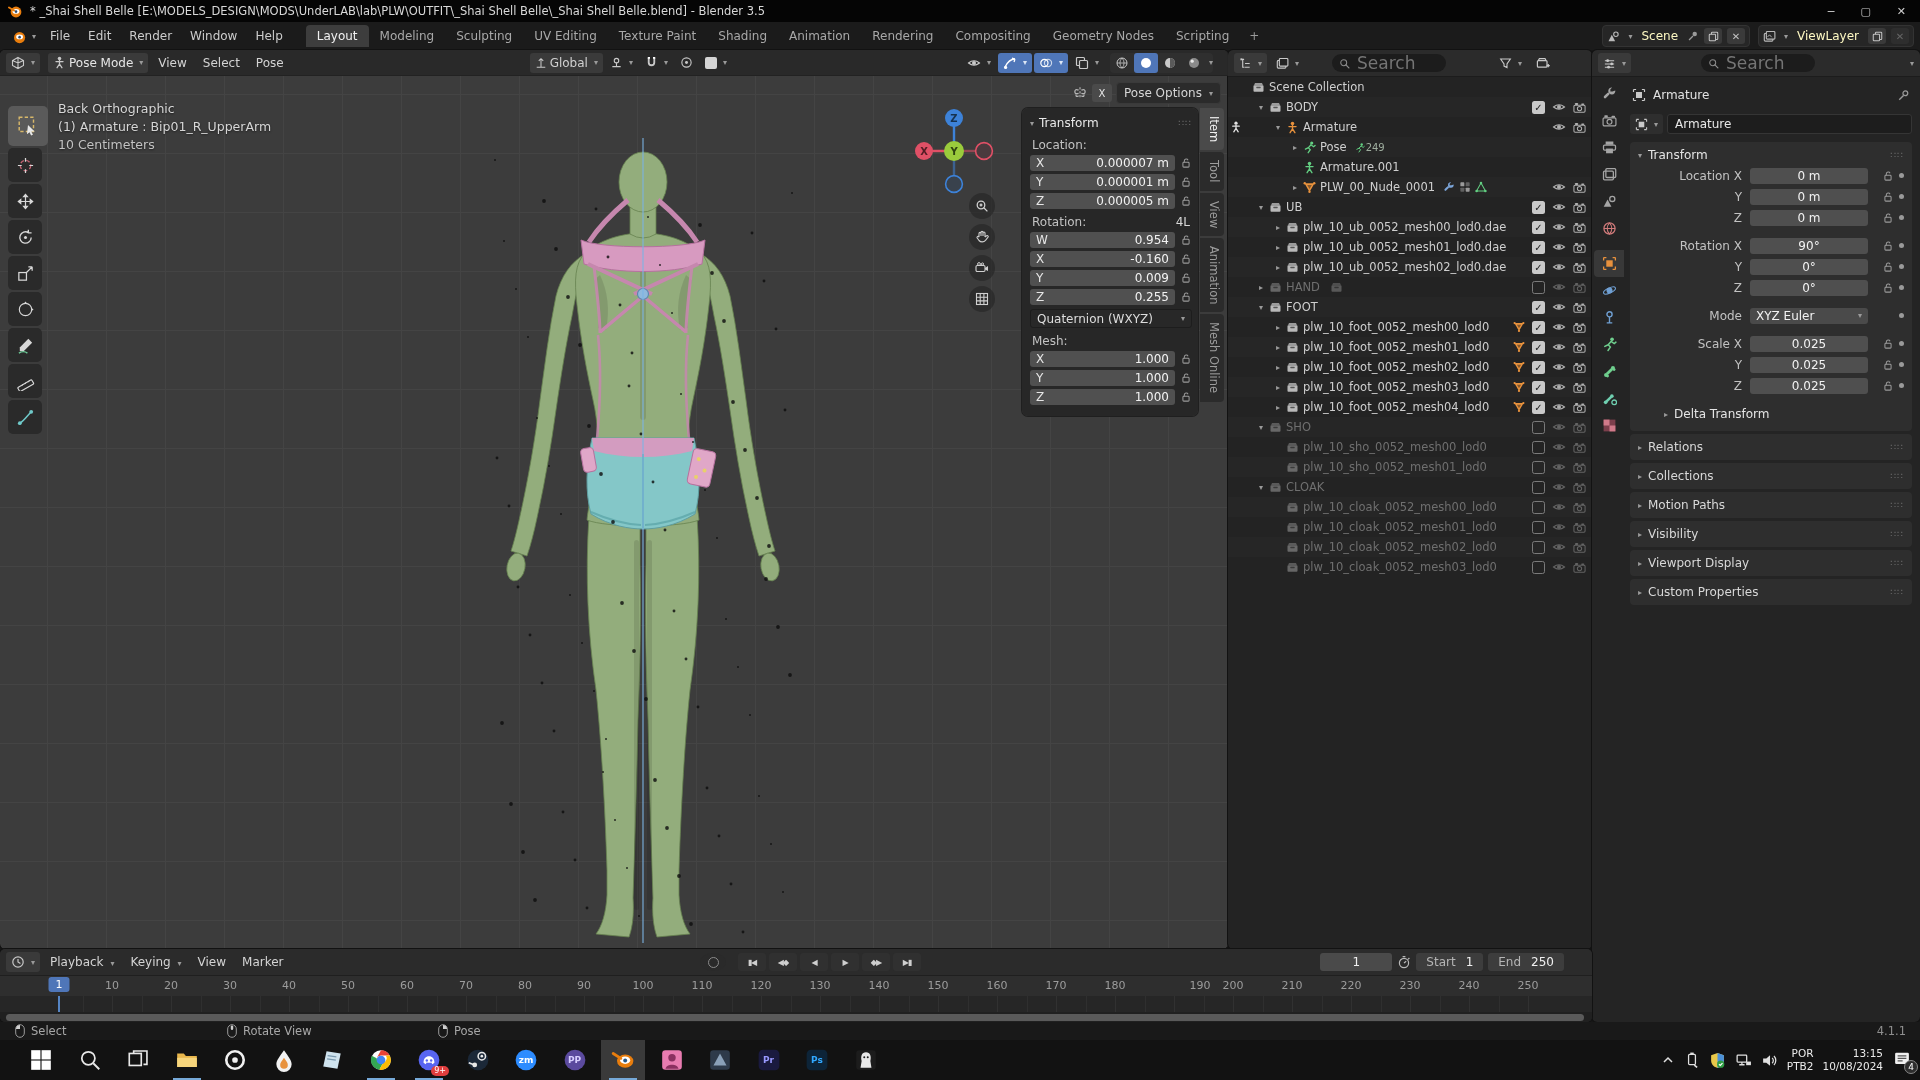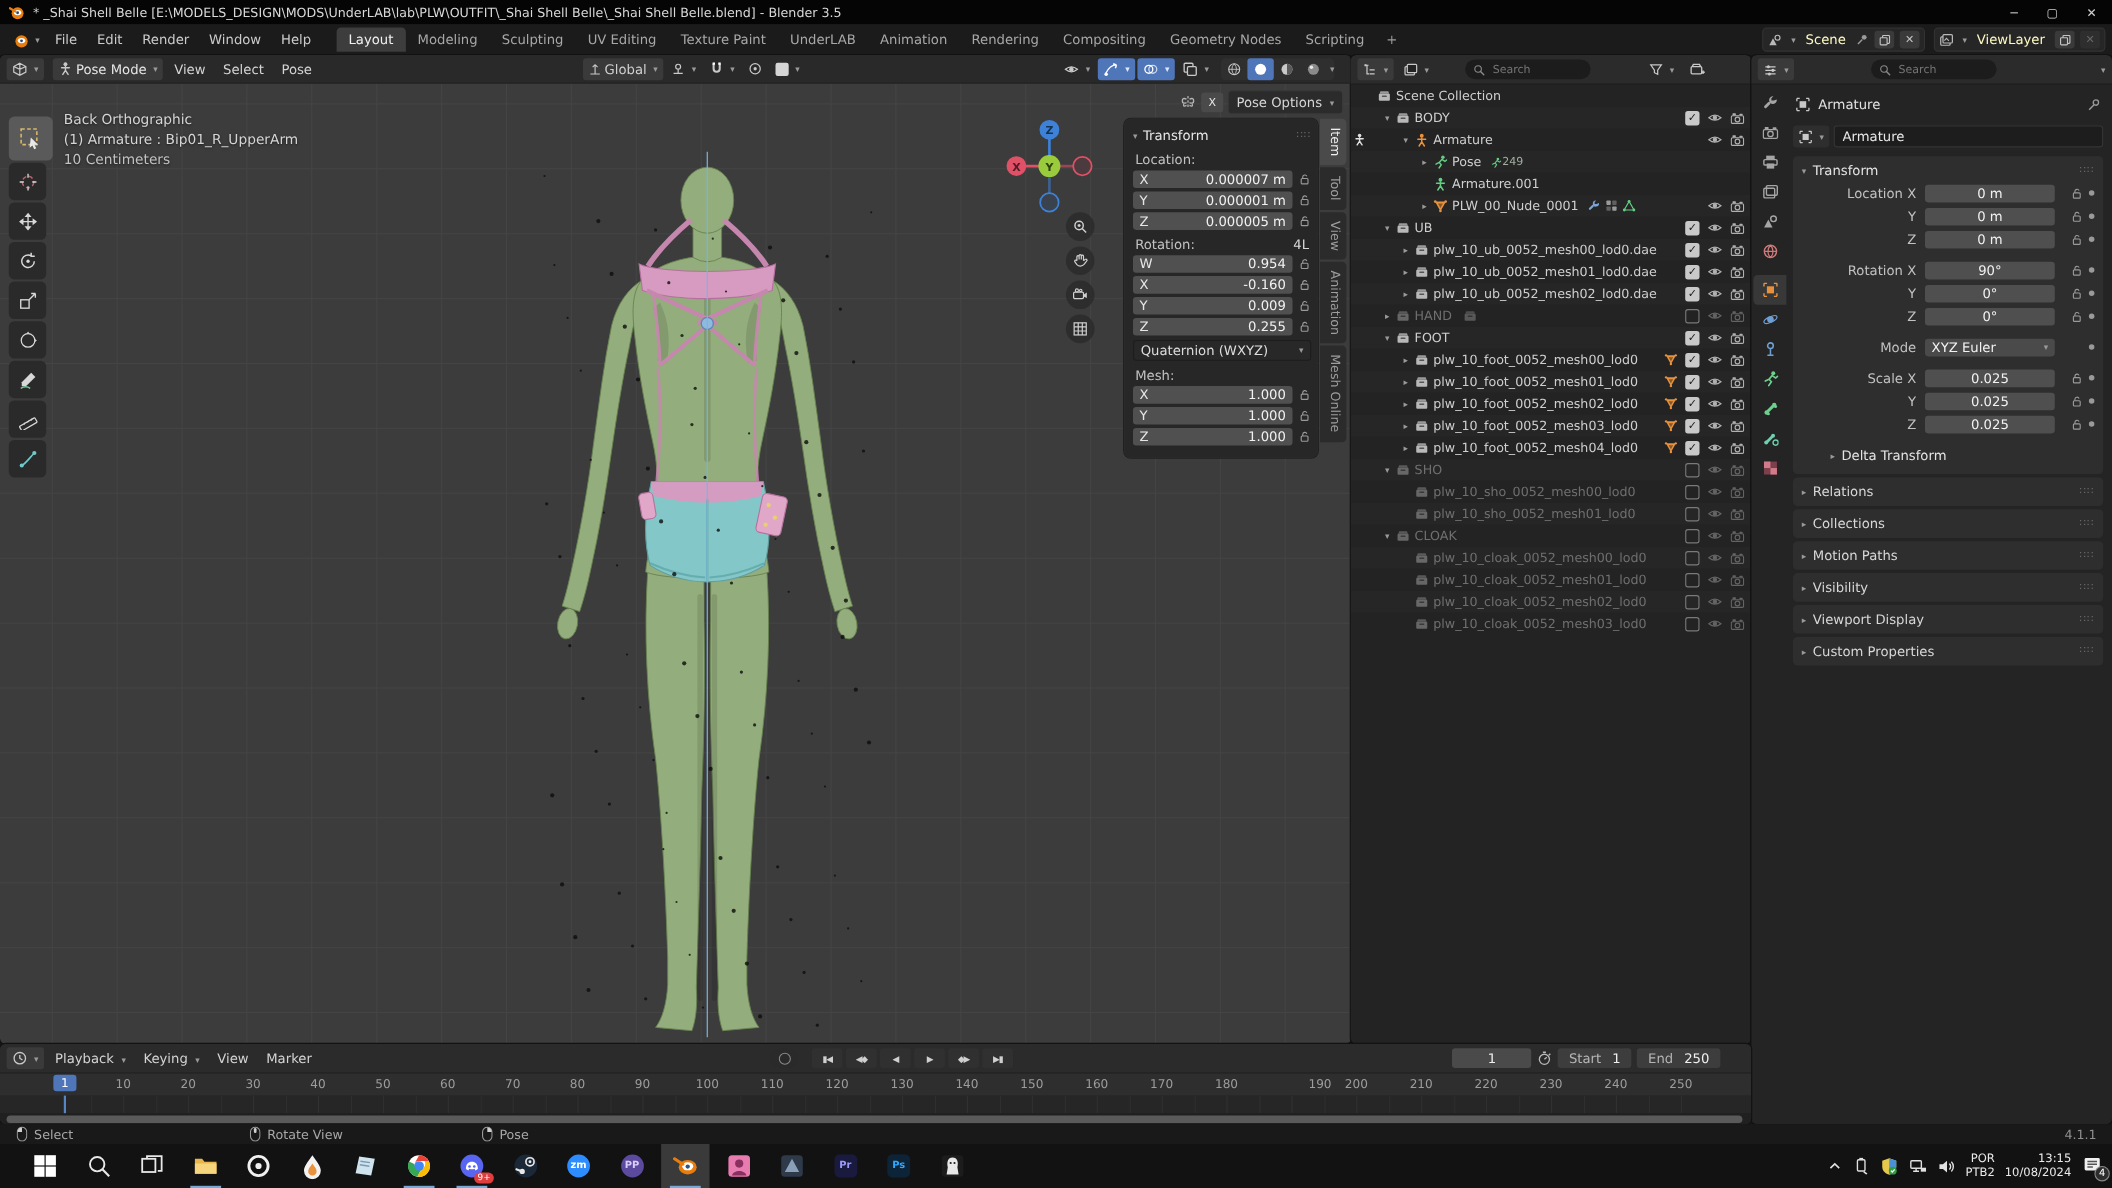--- a/index.html
+++ b/index.html
@@ -47,21 +47,21 @@
   .np-field .ax{color:#e6e6e6;}
   .np-drop{display:flex;justify-content:space-between;align-items:center;background:#282828;border:1px solid #1d1d1d;border-radius:3px;height:17px;padding:0 6px;color:#dddddd;margin:4px 0 2px 0;}
   .ntabs{position:absolute;left:1200px;top:58px;width:24px;display:flex;flex-direction:column;gap:2px;z-index:24;}
   .ntab{writing-mode:vertical-rl;background:#2b2b2b;color:#9d9d9d;border-radius:0 4px 4px 0;padding:8px 3px;font-size:11.5px;text-align:center;}
   .ntab.active{background:#4a4a4a;color:#efefef;}
   .dragdots{margin-left:auto;color:#6f6f6f;font-size:9px;letter-spacing:1px;}
   
   .outliner{left:1228px;top:50px;width:364px;height:899px;background:#232323;}
   .ol-header{height:26px;background:#2b2b2b;border-bottom:1px solid #1c1c1c;display:flex;align-items:center;padding:0 6px;gap:4px;}
   .search-box{flex:0 0 auto;display:flex;align-items:center;background:#1c1c1c;border-radius:10px;height:18px;padding:0 7px;gap:5px;}
-  .search-box input{background:transparent;border:0;outline:0;color:#bdbdbd;font-size:10px;width:80px;font-family:"DejaVu Sans",sans-serif;}
+  .search-box input{background:transparent;border:0;outline:0;color:#bdbdbd;font-size:17px;width:80px;font-family:"DejaVu Sans",sans-serif;}
   .ol-row{position:relative;height:20px;display:flex;align-items:center;font-size:11.5px;color:#cfcfcf;white-space:nowrap;}
   .ol-row:nth-child(even){background:#262626;}
   .ol-row .lbl{margin-left:4px;}
   .ol-row.dim .lbl{color:#6f6f6f;}
   .ol-row.dim .ic{opacity:.45;}
   .ol-right{position:absolute;right:6px;display:flex;gap:7px;align-items:center;}
   .cb{width:13px;height:13px;border-radius:2.5px;display:flex;align-items:center;justify-content:center;font-size:10px;}
   .cb.checked{background:#c9c9c9;color:#1c1c1c;}
   .cb.unchecked{background:transparent;border:1px solid #7a7a7a;box-sizing:border-box;}
   .badge249{display:flex;align-items:flex-end;margin-left:8px;color:#9fae9f;font-size:10px;gap:1px;}
@@ -159,21 +159,21 @@
         <span class="menu-item">Window</span>
         <span class="menu-item">Help</span>
       </div>
     <div class="ws-tabs">
 
     <span class="ws-tab active">Layout</span>
         <span class="ws-tab">Modeling</span>
         <span class="ws-tab">Sculpting</span>
         <span class="ws-tab">UV Editing</span>
         <span class="ws-tab">Texture Paint</span>
-        <span class="ws-tab">UnderLAB</span>
+        <span class="ws-tab">Shading</span>
         <span class="ws-tab">Animation</span>
         <span class="ws-tab">Rendering</span>
         <span class="ws-tab">Compositing</span>
         <span class="ws-tab">Geometry Nodes</span>
         <span class="ws-tab">Scripting</span>
       </div>
     <span class="menu-item" style="color:#9a9a9a">+</span>
     <div class="tb-right">
       <div class="selector">
         <span class="ic" style="width:13px;height:13px;color:#b9b9b9">

